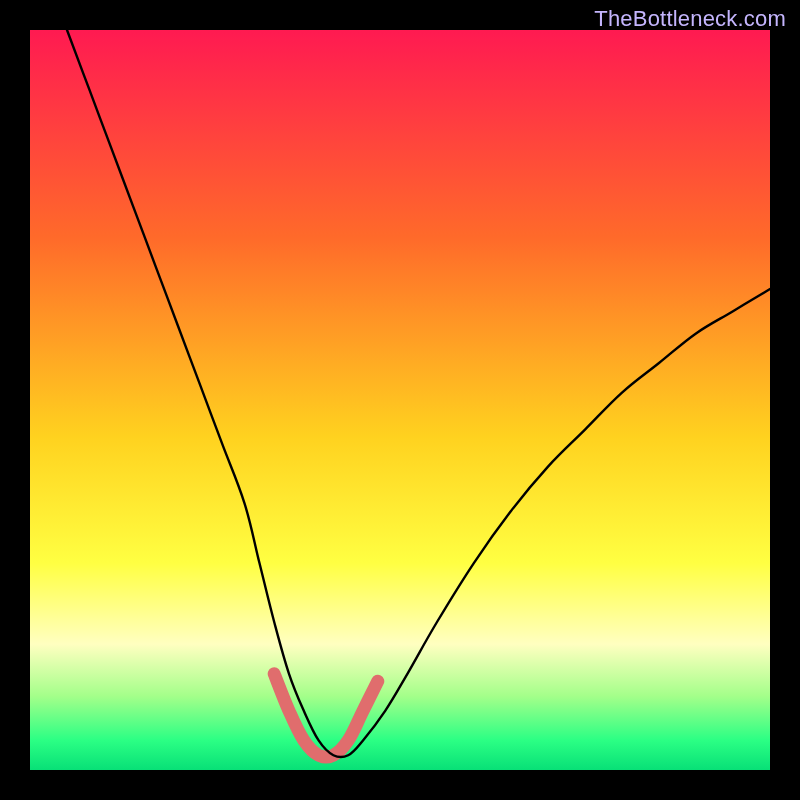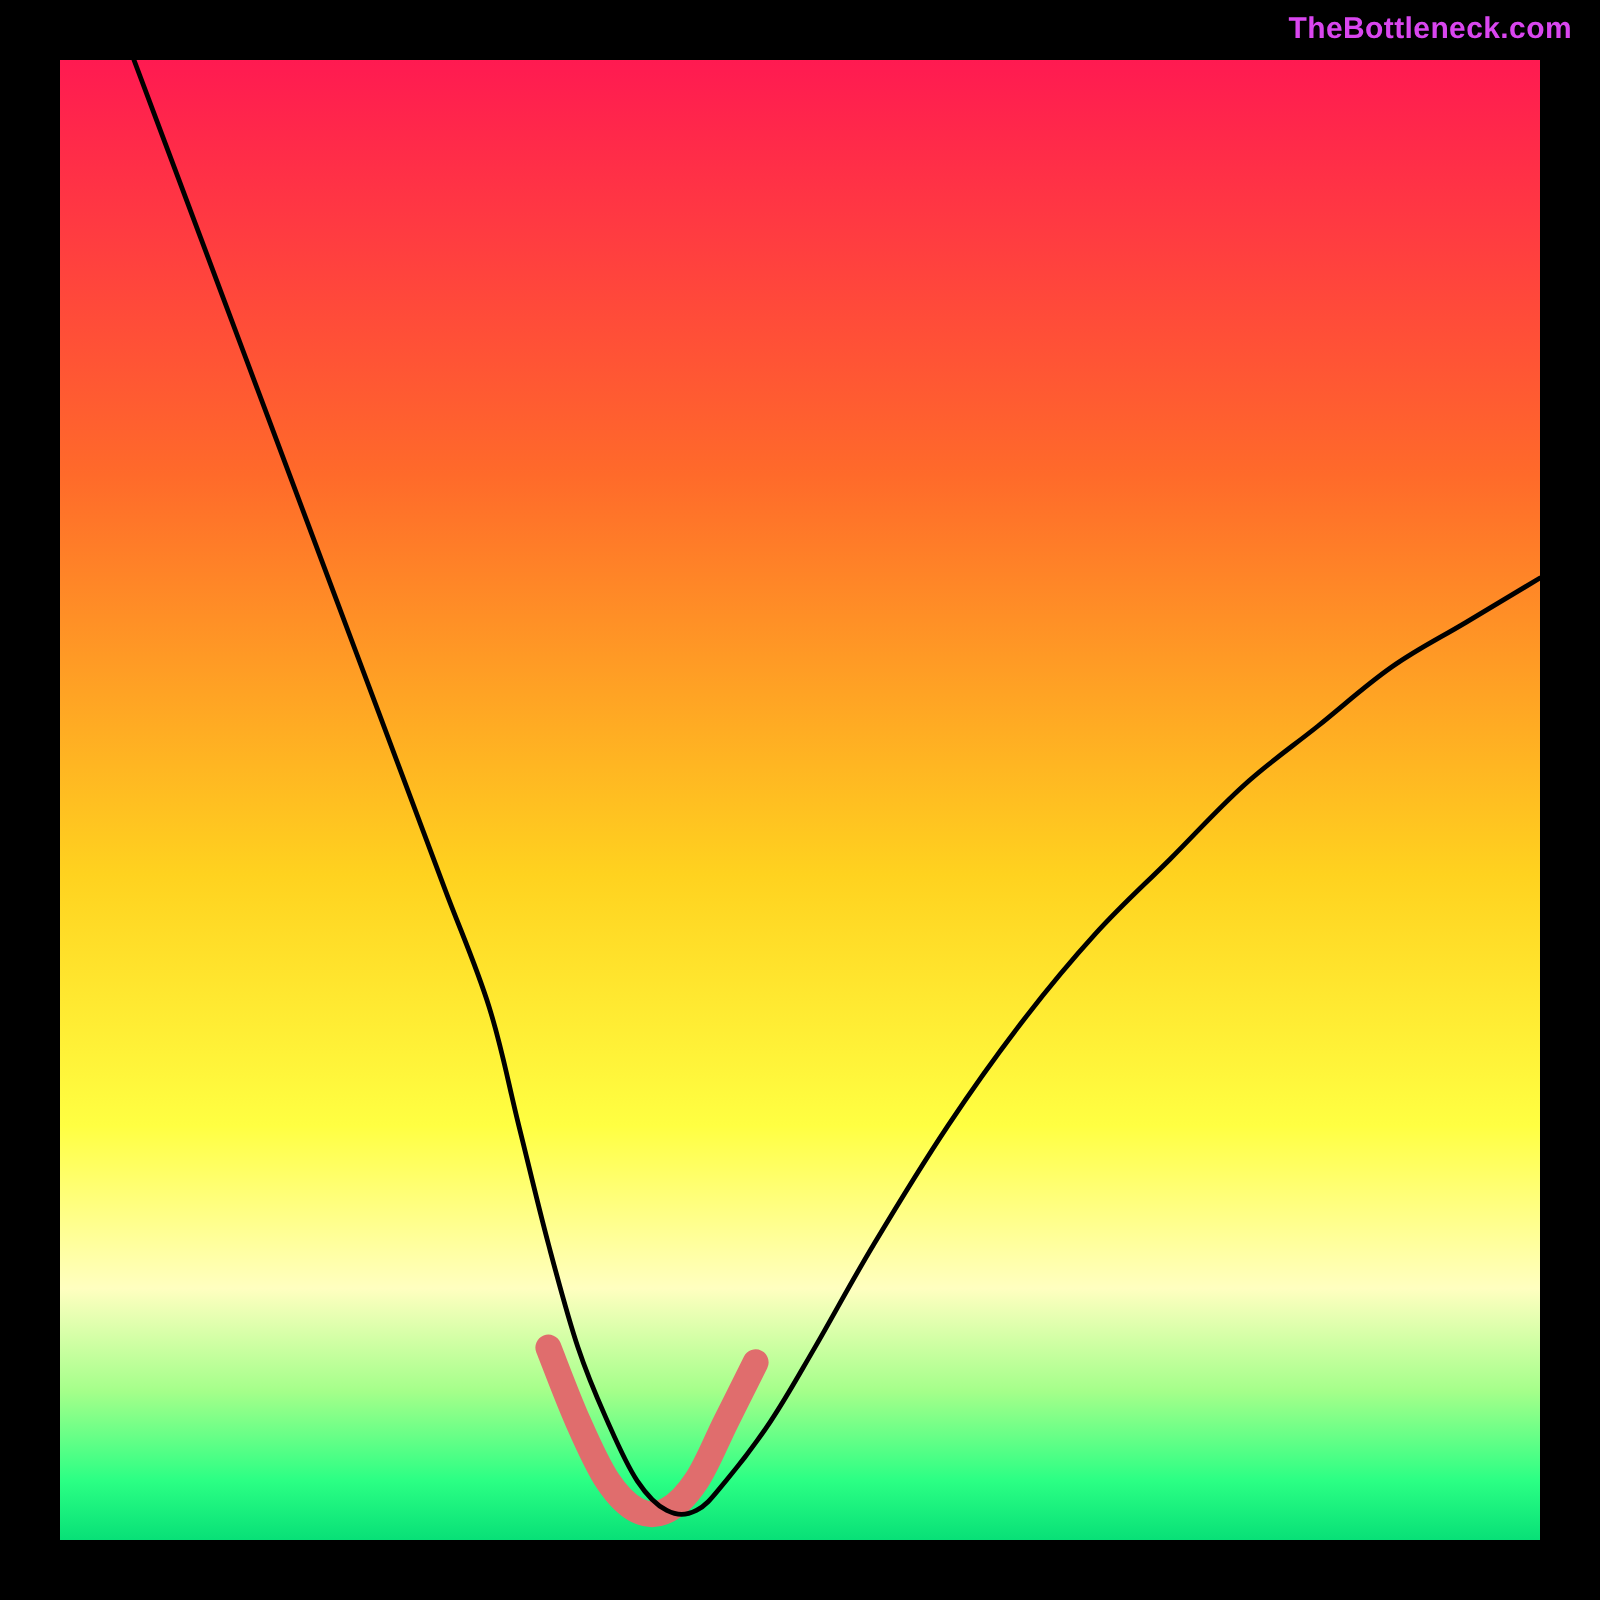--- a/index.html
+++ b/index.html
@@ -14,23 +14,23 @@
   .frame {
     position: relative;
     width: 800px;
     height: 800px;
     background: #000;
   }
   .watermark {
     position: absolute;
     top: 6px;
     right: 14px;
-    color: #d946ef;
-    font-size: 15px;
-    font-weight: 700;
+    color: #c4b5fd;
+    font-size: 22px;
+    font-weight: 400;
     letter-spacing: 0.2px;
     z-index: 10;
   }
   svg {
     display: block;
   }
 </style>
 </head>
 <body>
 

